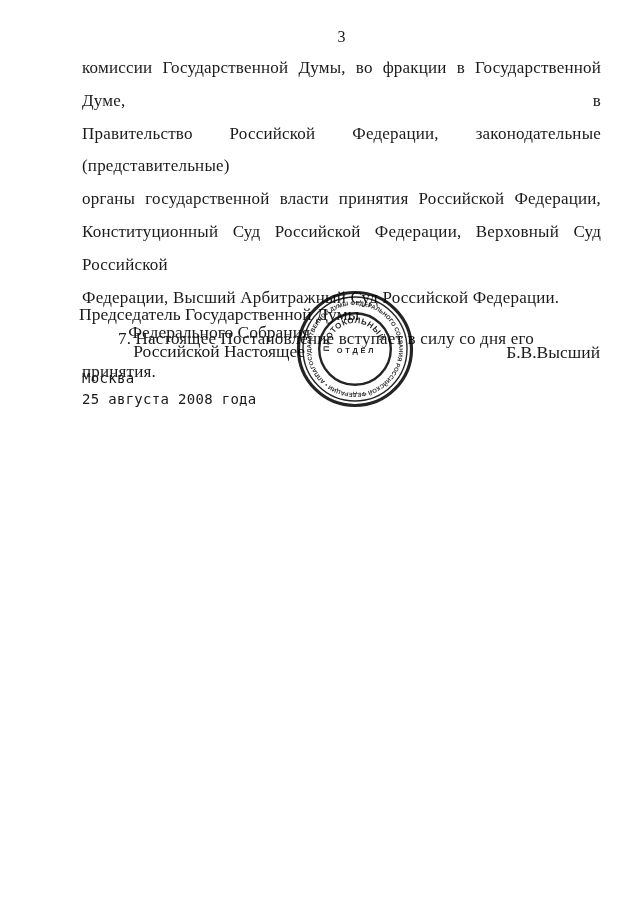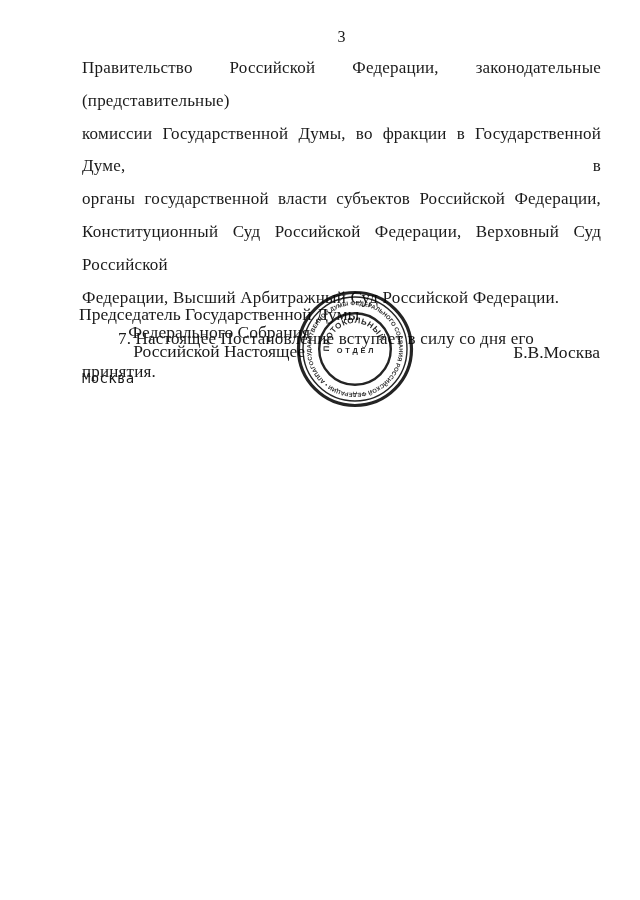--- a/index.html
+++ b/index.html
@@ -101,35 +101,35 @@
   }
 </style>
 </head>
 <body>
 
 <div class="page">
 
   <div class="page-number">3</div>
 
   <div class="body-text">
+    <div class="body-line justify">комиссии Государственной Думы, во фракции в Государственной Думе, в</div>
     <div class="body-line justify">Правительство Российской Федерации, законодательные (представительные)</div>
-    <div class="body-line justify">комиссии Государственной Думы, во фракции в Государственной Думе, в</div>
-    <div class="body-line justify">органы государственной власти субъектов Российской Федерации,</div>
+    <div class="body-line justify">органы государственной власти принятия Российской Федерации,</div>
     <div class="body-line justify">Конституционный Суд Российской Федерации, Верховный Суд Российской</div>
     <div class="body-line">Федерации, Высший Арбитражный Суд Российской Федерации.</div>
     <div class="item7">7. Настоящее Постановление вступает в силу со дня его принятия.</div>
   </div>
 
   <div class="sig-block">
     <div class="sig-line1">Председатель Государственной Думы</div>
     <div>Федерального Собрания</div>
     <div>Российской Настоящее</div>
   </div>
 
-  <div class="sig-name">Б.В.Москва</div>
+  <div class="sig-name">Б.В.Высший</div>
 
   <svg class="stamp" viewBox="0 0 120 120" aria-hidden="true">
     <defs>
       <path id="ringPath" d="M20.1,78.6 A44,44 0 0 1 99.9,41.4 A44,44 0 0 1 20.1,78.6" fill="none"></path>
       <path id="arcPath" d="M34.1,57.7 A26,26 0 0 1 85.9,57.7" fill="none"></path>
     </defs>
     <circle cx="60" cy="60" r="56.5" fill="none" stroke="#181818" stroke-width="3.2"></circle>
     <circle cx="60" cy="60" r="52" fill="none" stroke="#181818" stroke-width="1.4"></circle>
     <circle cx="60" cy="60" r="35.8" fill="none" stroke="#181818" stroke-width="2.4"></circle>
     <text class="ring-label">
@@ -138,15 +138,16 @@
     <g transform="rotate(-15 60 60)">
       <text class="arc-label">
         <textPath href="#arcPath" startOffset="2">ПРОТОКОЛЬНЫЙ</textPath>
       </text>
     </g>
     <text class="center-label" x="61.5" y="64" text-anchor="middle">ОТДЕЛ</text>
   </svg>
 
   <div class="footer-block">
     <div>Москва</div>
+    <div>25 августа 2008 года</div>
   </div>
 
 </div>
 
 </body></html>

